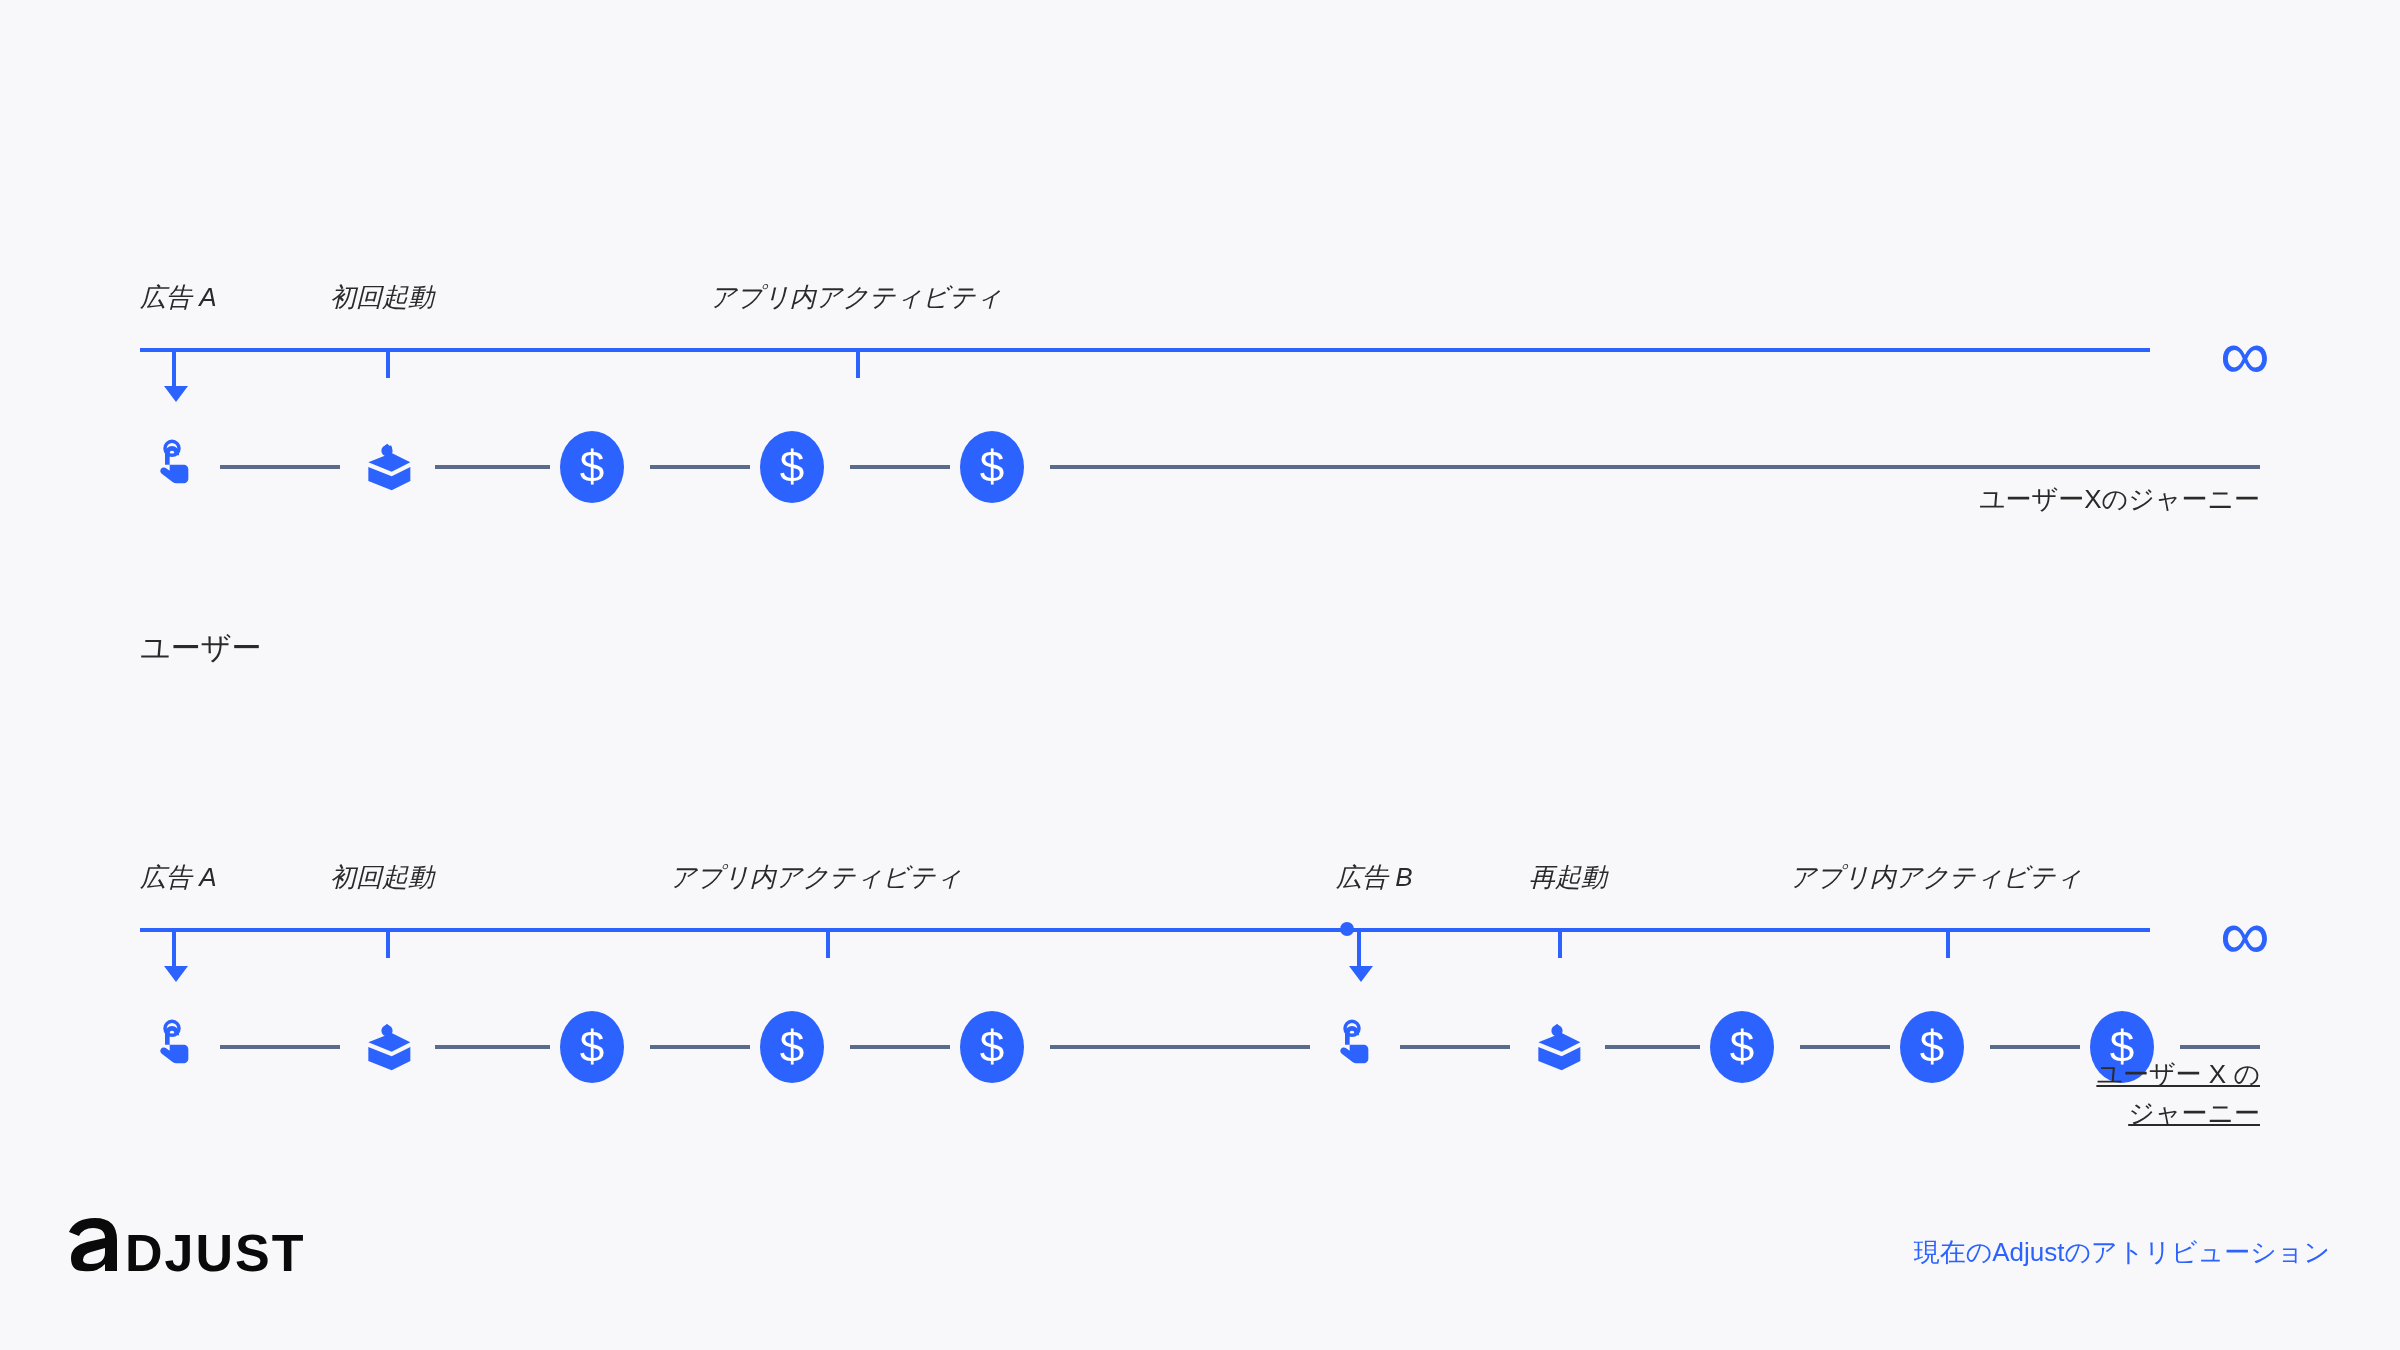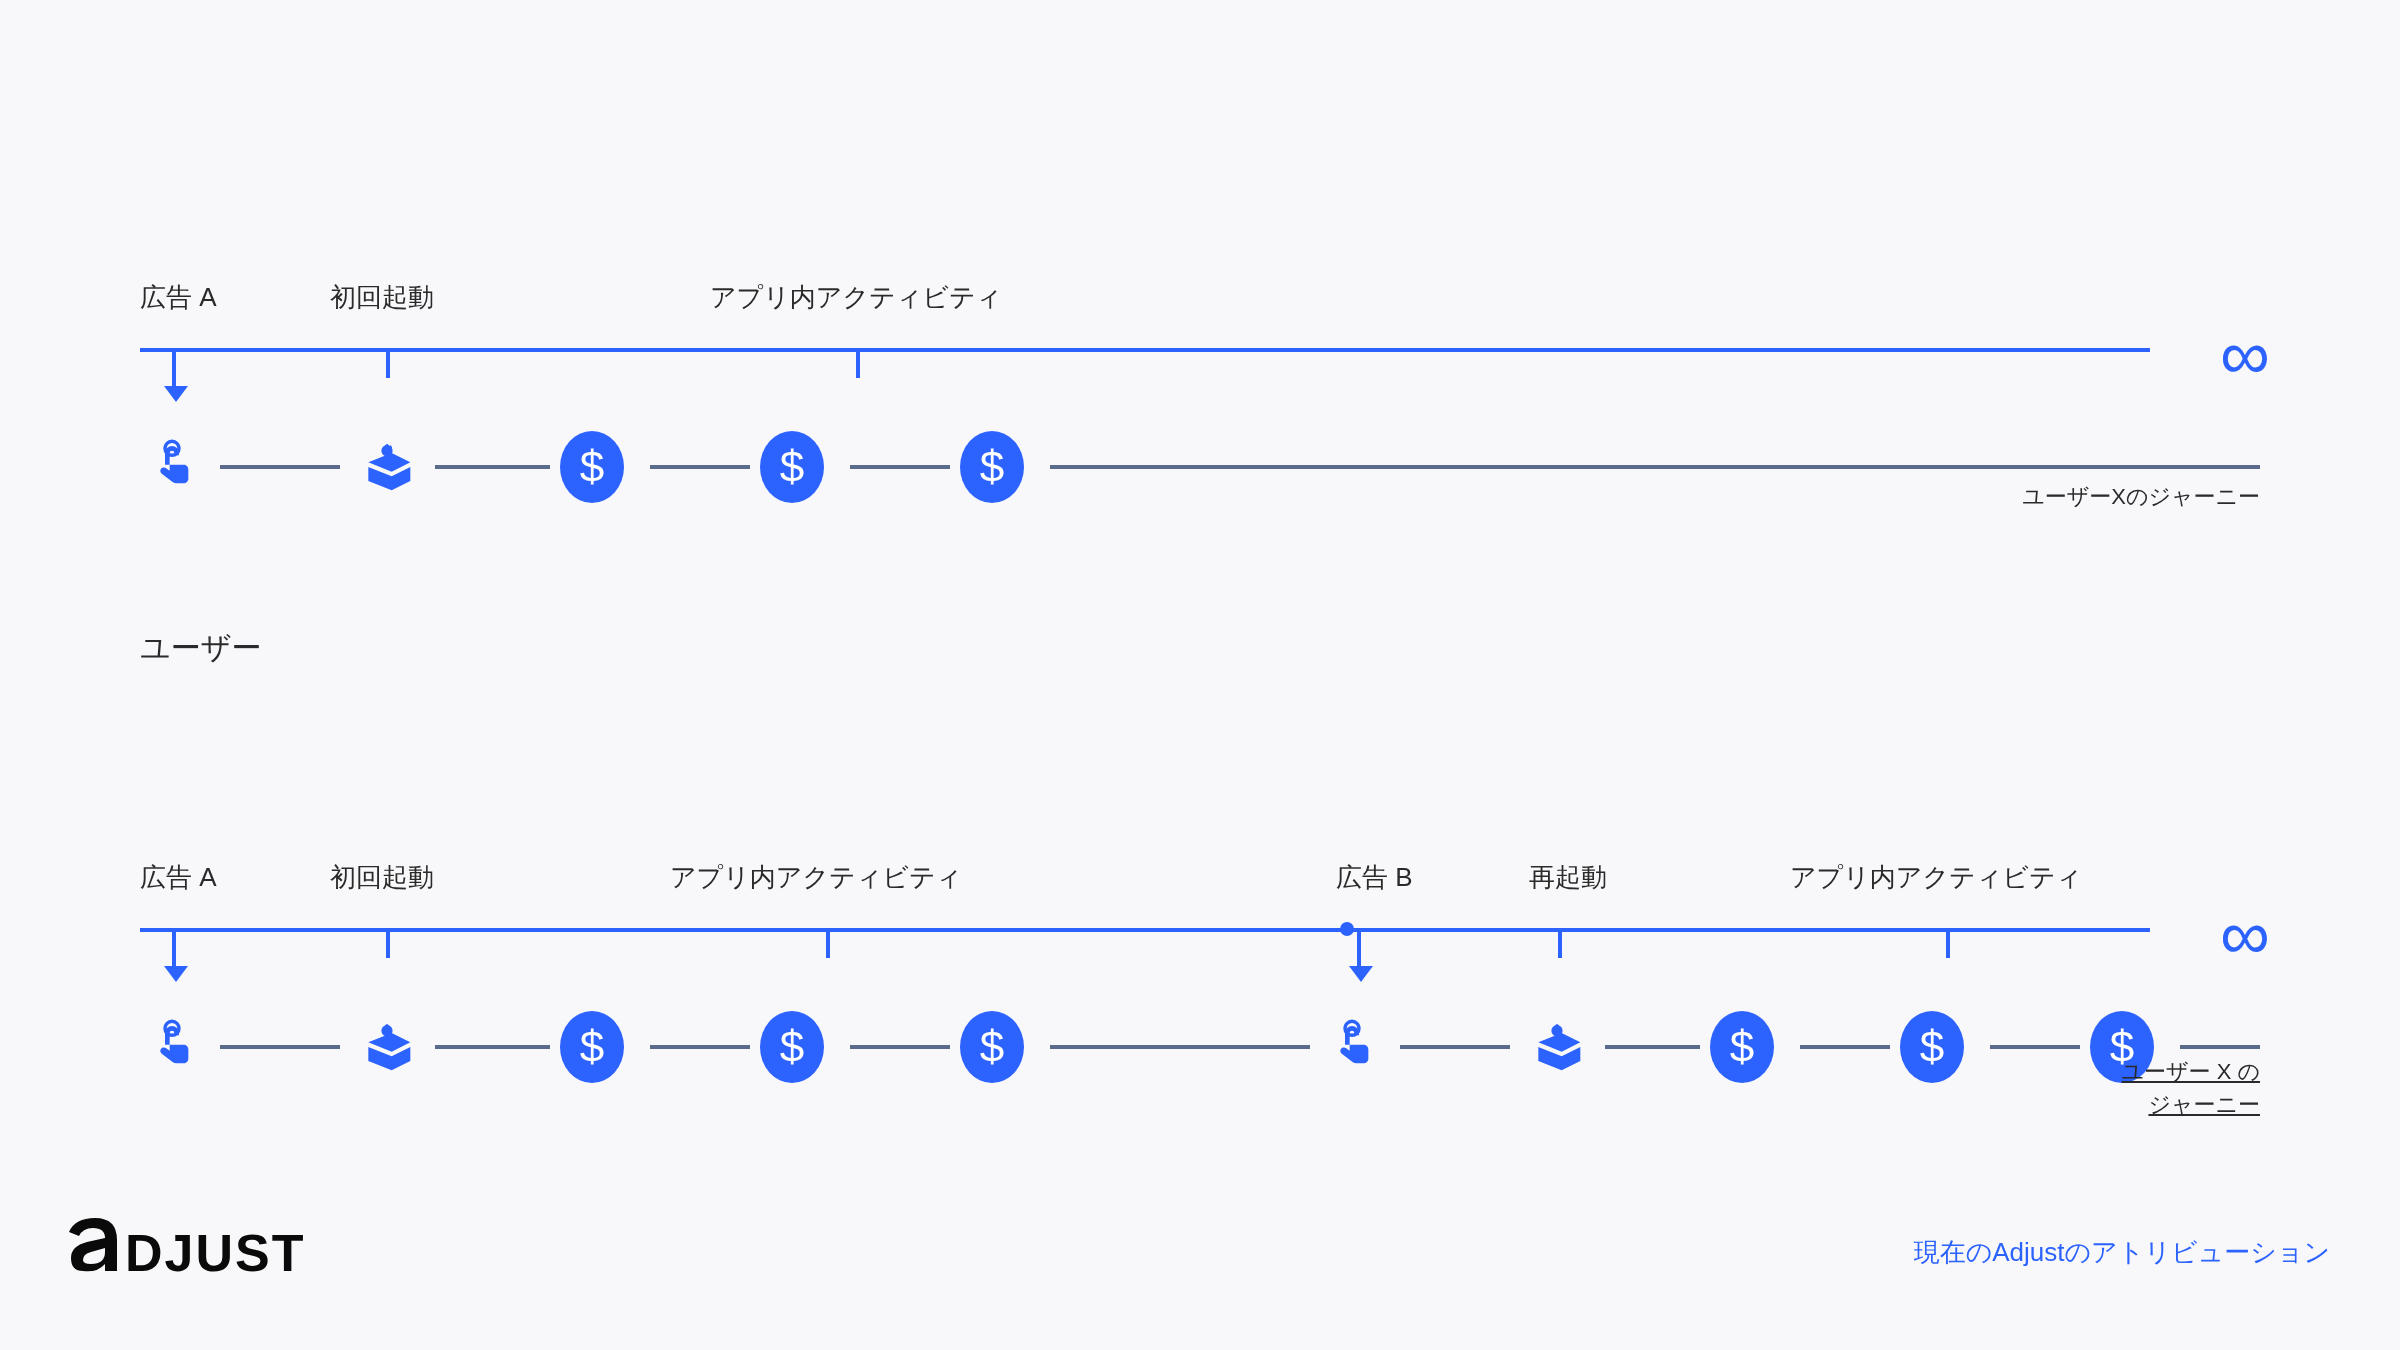--- a/index.html
+++ b/index.html
@@ -25,20 +25,21 @@
     left: 0;
     right: 0;
     height: 40px;
   }
   .label {
     position: absolute;
     top: 0;
     font-size: 26px;
     color: #2a2a2a;
     white-space: nowrap;
+    font-style: italic;
   }
 
   .timeline-bar {
     position: absolute;
     top: 68px;
     left: 0;
     height: 4px;
     background: #2c63ff;
   }
   .tick {
@@ -121,21 +122,21 @@
   .conn {
     position: absolute;
     top: 30px;
     height: 4px;
     background: #5a6b8c;
   }
   .end-label {
     position: absolute;
     right: 0;
     top: 200px;
-    font-size: 22px;
+    font-size: 26px;
     color: #2a2a2a;
     text-align: right;
     line-height: 1.5;
   }
   .end-label-2 { top: 195px; width: 200px; text-decoration: underline; }
 
   .separator-text {
     position: absolute;
     left: 140px;
     top: 628px;

